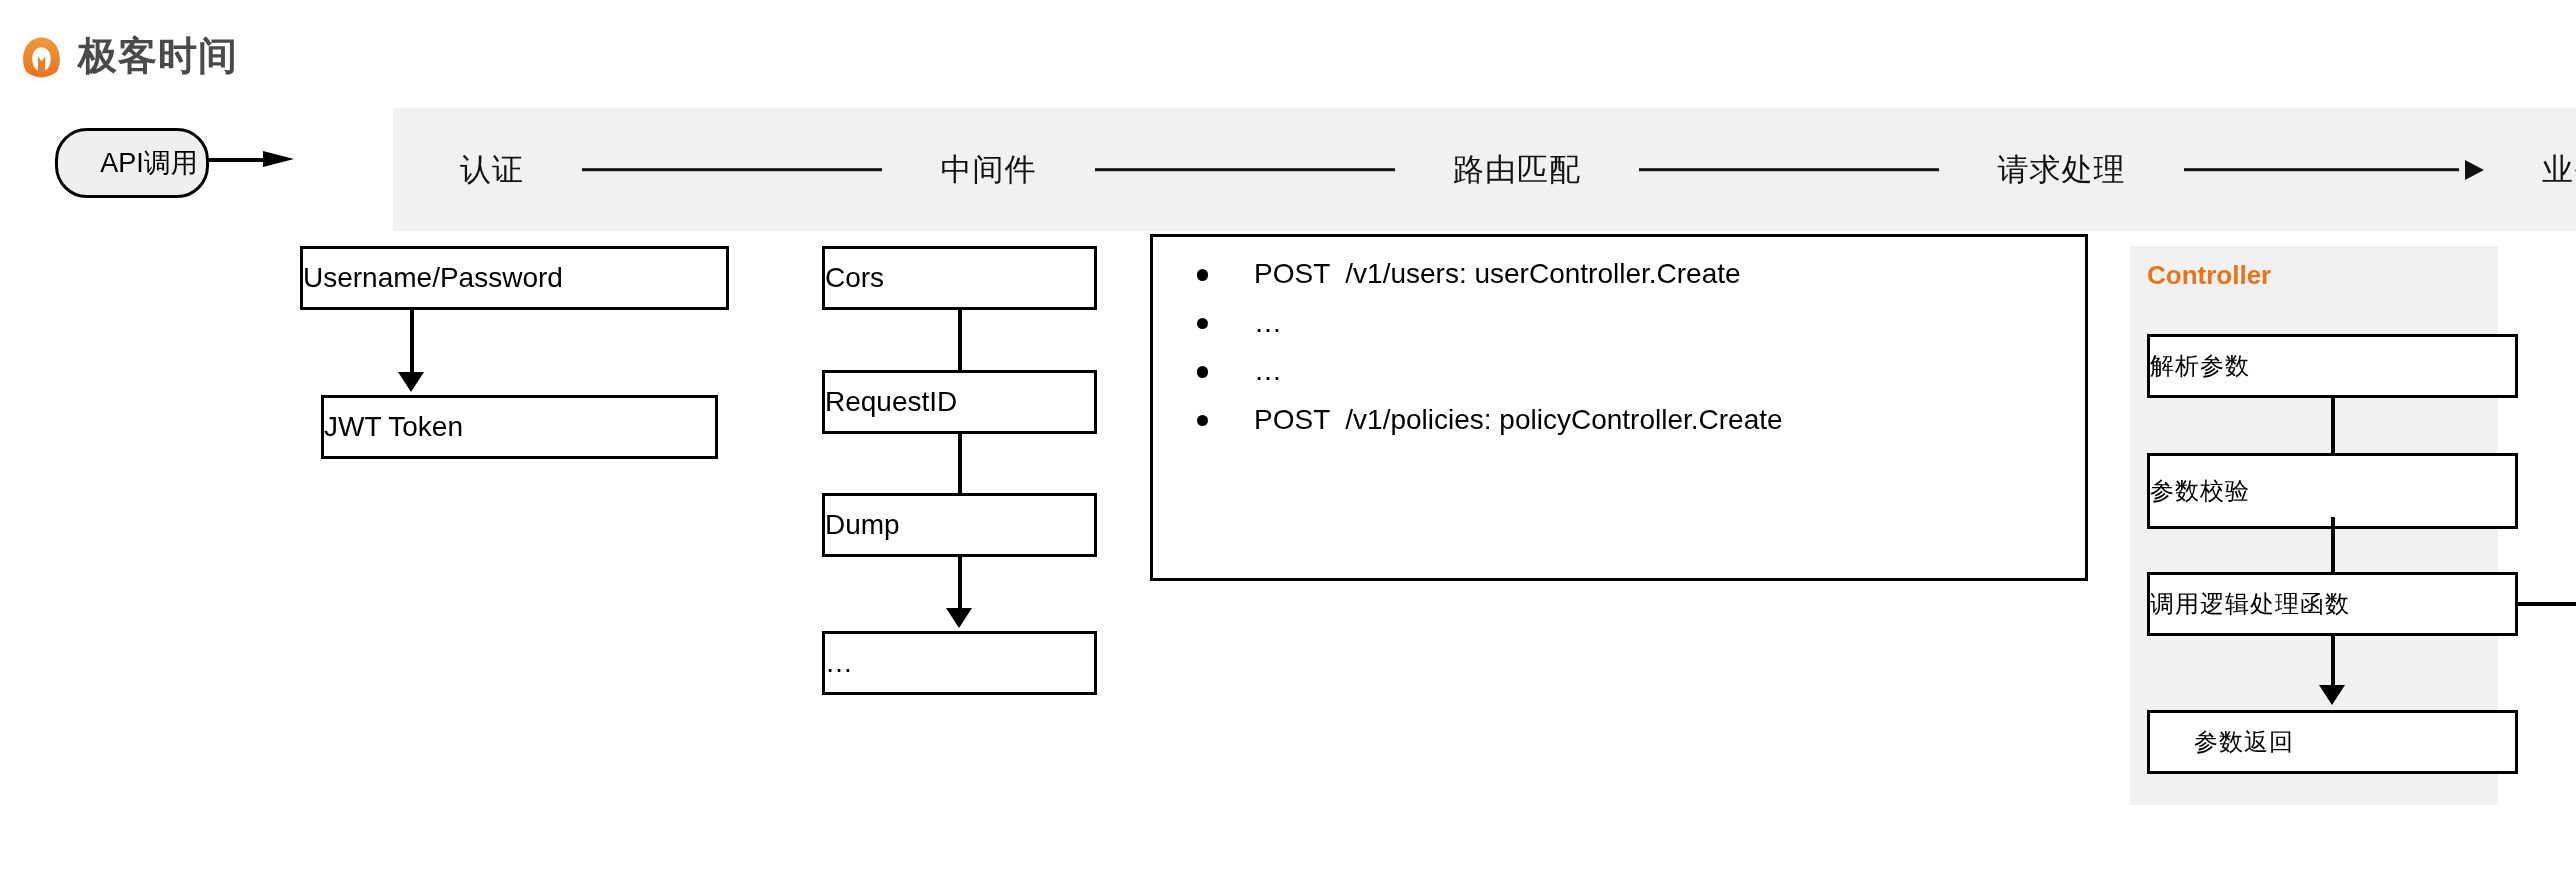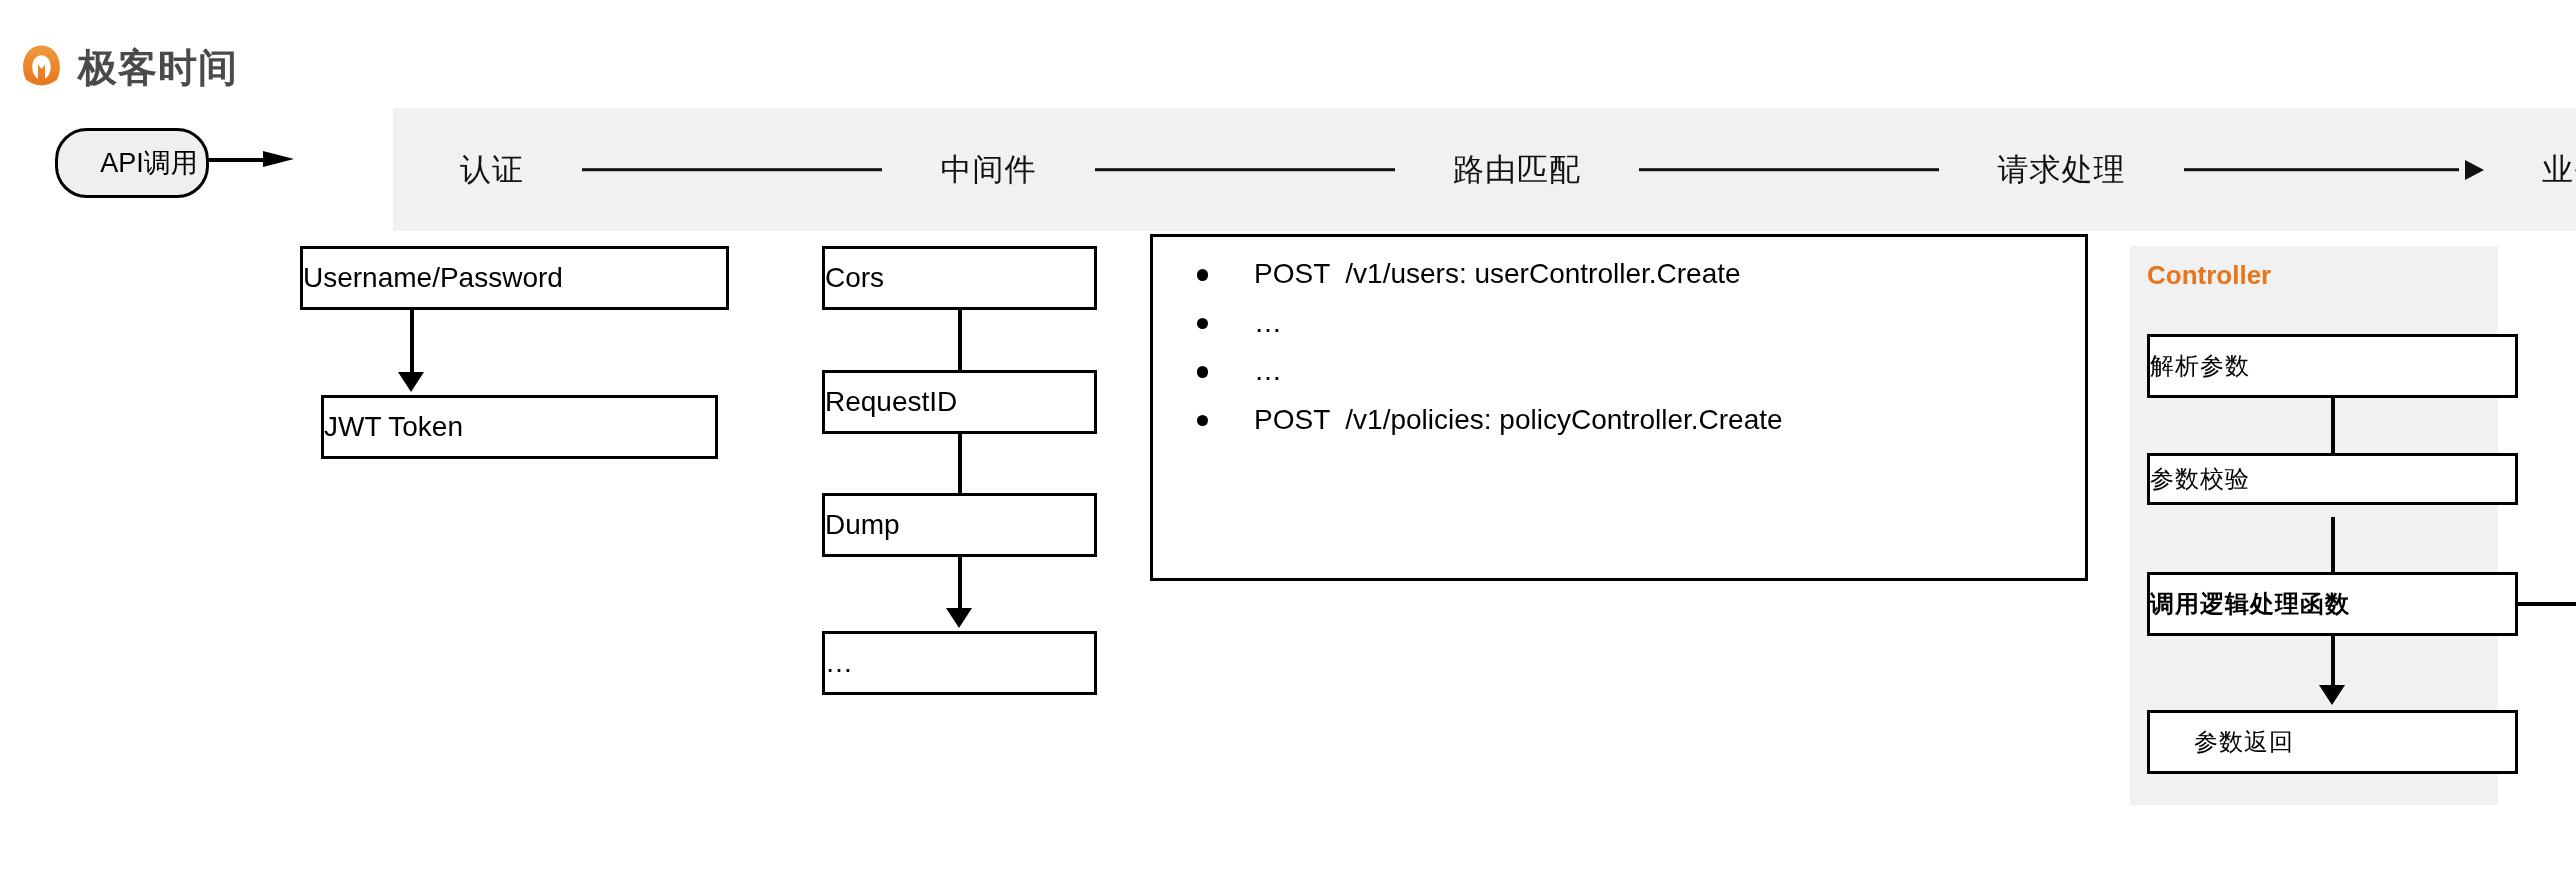--- a/index.html
+++ b/index.html
@@ -4,21 +4,21 @@
 <style>
   html,body{margin:0;padding:0;background:#ffffff;}
   body{
     width:2973px;height:871px;position:relative;overflow:hidden;
     font-family:"Liberation Sans","DejaVu Sans",sans-serif;
     color:#000;
   }
   .abs{position:absolute;}
 
   
-  #logo-group{left:17.5px;top:36px;width:330px;height:62px;display:flex;align-items:center;gap:13.4px;}
+  #logo-group{left:17.5px;top:36px;width:330px;height:62px;display:flex;gap:13.4px;}
   #logo-mark{width:47px;height:47px;position:relative;flex:0 0 auto;}
   #logo-text{font-size:39px;font-weight:700;color:#4a4a4a;letter-spacing:1px;line-height:1;white-space:nowrap;}
 
   
   #stage-band{
     left:393px;top:108px;width:2339px;height:123px;
     background:#f1f1f1;
   }
   #band-inner{
     position:absolute;left:0;top:0;width:100%;height:100%;
@@ -193,26 +193,26 @@
 
 <div class="abs" id="controller-panel">
   <div id="controller-title">Controller</div>
 </div>
 
 <div class="abs node-box cjk" id="box-parse" style="left:2147px;top:334px;width:371px;height:64px;">
   <span class="node-label">解析参数</span>
 </div>
 <div class="abs v-line" style="left:2331px;top:398px;height:58px;"></div>
 
-<div class="abs node-box cjk" id="box-validate" style="left:2147px;top:453px;width:371px;height:52px;">
+<div class="abs node-box cjk" id="box-validate" style="left:2147px;top:453px;width:371px;height:76px;">
   <span class="node-label">参数校验</span>
 </div>
 <div class="abs v-line" style="left:2331px;top:517px;height:57px;"></div>
 
-<div class="abs node-box cjk" id="box-invoke" style="left:2147px;top:572px;width:371px;height:64px;font-weight:bold;">
+<div class="abs node-box cjk" id="box-invoke" style="left:2147px;top:572px;width:371px;height:64px;">
   <span class="node-label">调用逻辑处理函数</span>
 </div>
 <div class="abs v-line" style="left:2331px;top:636px;height:54px;"></div>
 <div class="abs v-arrowhead" style="left:2319px;top:685px;"></div>
 
 <div class="abs node-box cjk" id="box-return" style="left:2147px;top:710px;width:371px;height:64px;padding-left:44px;">
   <span class="node-label">参数返回</span>
 </div>
 
 <div class="abs h-line" style="left:2518px;top:602px;width:77px;"></div>

